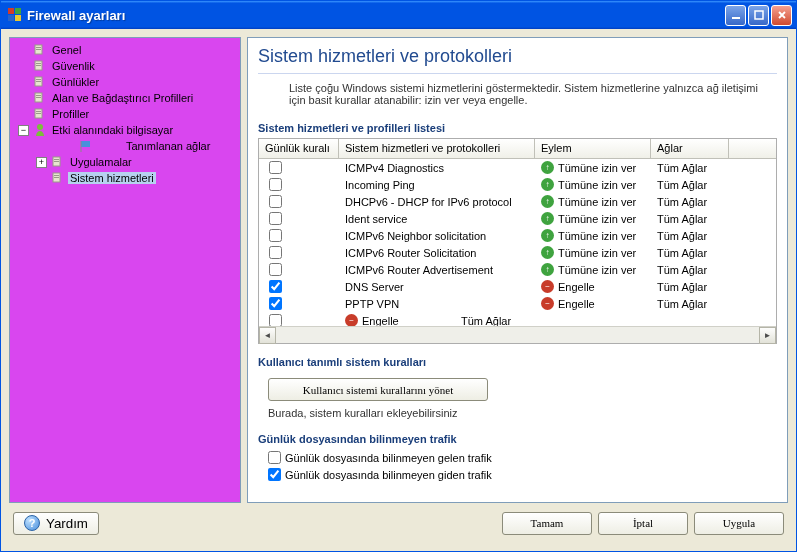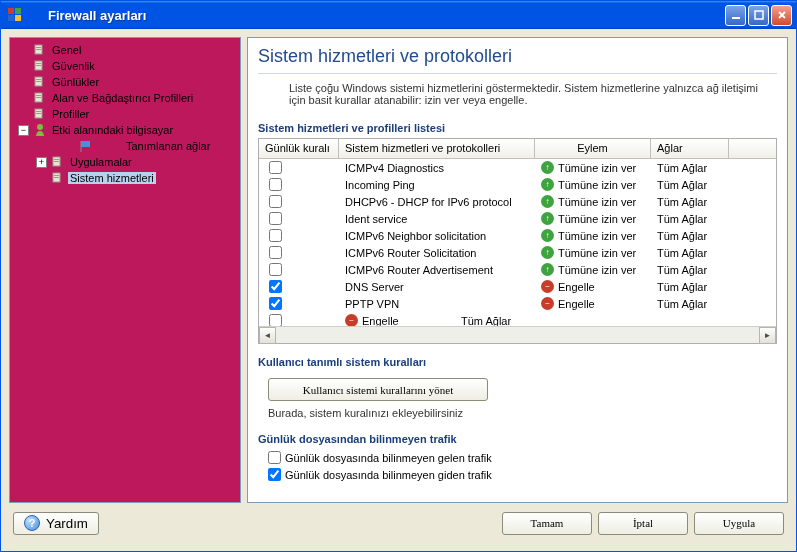--- a/index.html
+++ b/index.html
@@ -26,37 +26,37 @@
     align-items: center;
     padding: 0 4px 0 6px;
     color: #fff;
     font-weight: bold;
     font-size: 13px;
   }
   .title-icon {
     width: 16px; height: 16px;
     margin-right: 4px;
   }
-  .title-text { flex: 1; text-shadow: 1px 1px 1px rgba(0,0,0,0.3); margin-left: 21px;}
+  .title-text { flex: 1; text-shadow: 1px 1px 1px rgba(0,0,0,0.3);}
   .win-btns { display:flex; gap:2px;}
   .win-btn {
     width:21px; height:21px; border:1px solid #fff;
     border-radius:3px; display:flex; align-items:center; justify-content:center;
     font-size:10px; font-family:Arial; color:#fff;
     background: linear-gradient(to bottom,#7ba4e8,#3768c8);
   }
   .win-btn.close { background: linear-gradient(to bottom,#f5a090,#d04a2f); }
   .body {
     flex:1; display:flex; flex-direction:column; padding:8px;
     background: #ece9d8;
   }
   .main-row { flex:1; display:flex; gap:6px; min-height:0;}
   .tree-pane {
     width: 232px;
-    border:1px solid #7f9db9; background:#be185d;
+    border:1px solid #7f9db9; background:#d946ef;
     overflow:auto; padding:4px 2px;
   }
   .tree-row {
     display:flex; align-items:center; height:16px; white-space:nowrap;
     padding-left:0;
   }
   .exp { width:11px; height:11px; border:1px solid #808080; background:#fff;
     display:inline-flex;align-items:center;justify-content:center;
     font-size:9px; line-height:1; margin-right:3px; color:#000;}
   .spacer-exp { width:14px; display:inline-block;}
@@ -82,21 +82,21 @@
   }
   .th {
     border-right:1px solid #c0c0b8; padding:3px 6px; overflow:hidden;
     text-overflow:ellipsis; white-space:nowrap;
   }
   .tbl-body { overflow-y:scroll; overflow-x:hidden; flex:1;}
   .tr { display:flex; height:17px; align-items:center;}
   .td { padding:1px 6px; overflow:hidden; white-space:nowrap;}
   .col-a { width:80px;}
   .col-b { width:196px;}
-  .col-c { width:116px;text-align:center;}
+  .col-c { width:116px;}
   .col-d { width:78px;}
   .allow-icon, .deny-icon {
     width:13px;height:13px; border-radius:50%; display:inline-flex;
     align-items:center;justify-content:center; color:#fff; font-size:8px;
     margin-right:4px; vertical-align:middle;
   }
   .allow-icon { background:#3fa33f;}
   .deny-icon { background:#c83c2a;}
   .hscroll { height:17px; background:#efefe9; display:flex; align-items:center; border-top:1px solid #d0d0c8;}
   .hscroll-btn { width:17px;height:17px;background:linear-gradient(to bottom,#fdfdfc,#e2e2d8);border:1px solid #b5b5a8;display:flex;align-items:center;justify-content:center;color:#4b4b4b;font-size:8px;}
@@ -377,21 +377,21 @@
             <div class="hscroll-btn">◄</div>
             <div class="hscroll-track"></div>
             <div class="hscroll-btn">►</div>
           </div>
         </div>
 
         <div class="sec-head" style="margin-top:12px;">Kullanıcı tanımlı sistem kuralları</div>
         <div style="margin:6px 0 6px 10px;">
           <button class="btn btn-long">Kullanıcı sistemi kurallarını yönet</button>
         </div>
-        <div style="margin:0 0 8px 10px; color:#333;">Burada, sistem kuralınızı ekleyebilirsiniz</div>
+        <div style="margin:0 0 8px 10px; color:#333;">Burada, sistem kuralları ekleyebilirsiniz</div>
 
         <div class="sec-head">Günlük dosyasından bilinmeyen trafik</div>
         <label class="check-row">
           <input type="checkbox" id="cb-in" style="">
           <span>Günlük dosyasında bilinmeyen gelen trafik</span>
         </label>
         <label class="check-row">
           <input type="checkbox" id="cb-out" checked="" style="">
           <span>Günlük dosyasında bilinmeyen giden trafik</span>
         </label>

